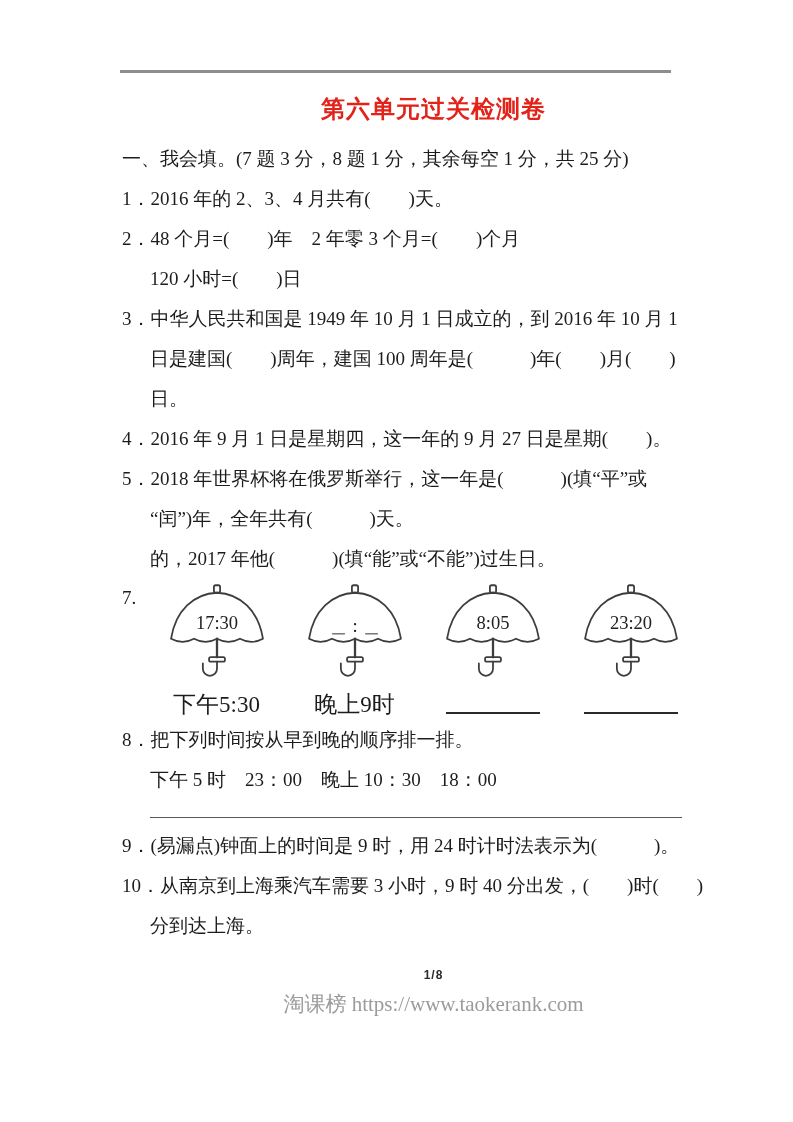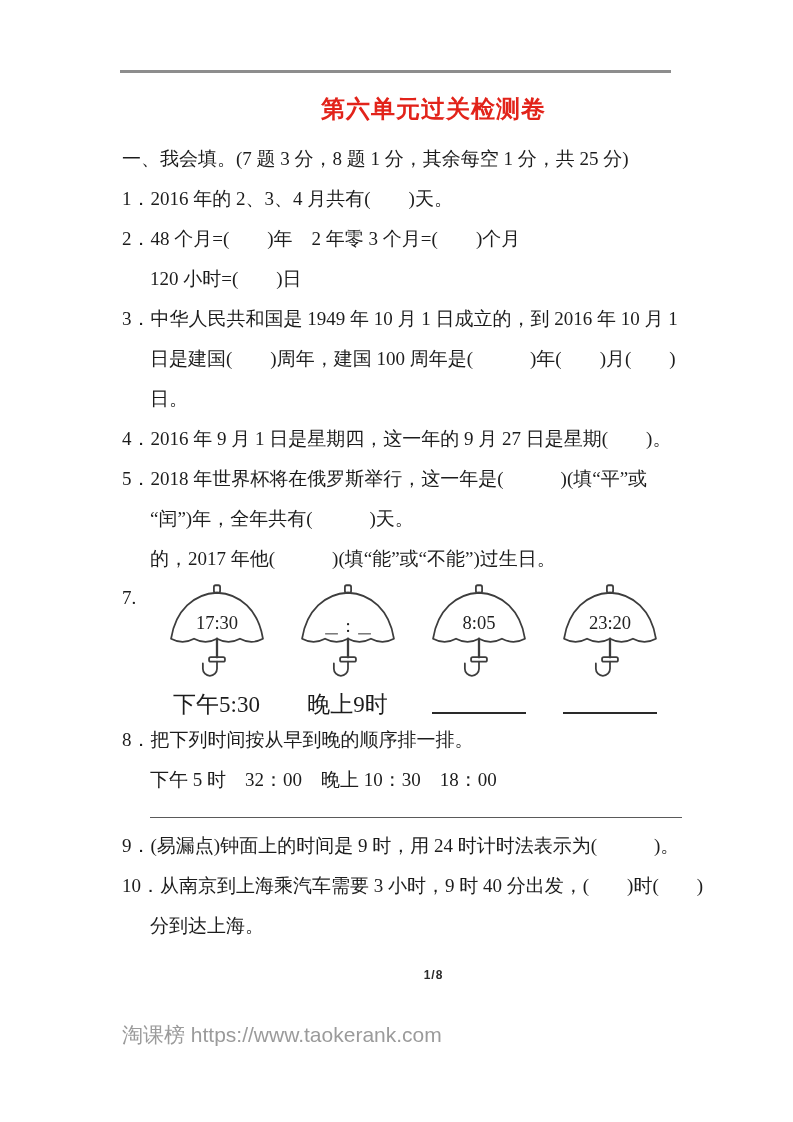--- a/index.html
+++ b/index.html
@@ -37,21 +37,21 @@
     font-size: 19px;
     line-height: 40px;
     white-space: nowrap;
   }
   .section { margin-top: 14px; }
   .cont { padding-left: 28px; }
 
   
   .q7 { display: flex; align-items: flex-start; margin-top: 4px; }
   .q7-num { font-size: 19px; line-height: 30px; width: 36px; flex: none; }
-  .umbs { display: flex; gap: 14px; }
+  .umbs { display: flex; gap: 21px; }
   .umb { width: 117px; display: flex; flex-direction: column; align-items: center; }
   .umb svg { display: block; }
   .st { fill: none; stroke: #3d3d3d; stroke-width: 2; stroke-linecap: round; stroke-linejoin: round; }
   .st-thick { stroke-width: 2.6; }
   .umb-time {
     fill: #222222;
     font-family: "Liberation Serif", "DejaVu Serif", serif;
     font-size: 21px;
   }
   .umb-label {
@@ -79,22 +79,23 @@
   .page-num {
     margin-top: 22px;
     text-align: center;
     font-family: "Liberation Sans", "DejaVu Sans", sans-serif;
     font-weight: bold;
     font-size: 12px;
     letter-spacing: 1px;
     color: #2b2b2b;
   }
   .watermark {
-    margin-top: 39px;
-    font-family: Liberation Sans, sans-serif;
+    margin-top: 8px;
+    text-align: center;
+    font-family: Liberation Serif, serif;
     font-size: 21px;
     color: var(--watermark-gray, #9b9b9b);
   }
 </style>
 </head>
 <body>
 
 <div class="page">
   <div class="content">
 
@@ -169,21 +170,21 @@
             <path class="st" d="M60,89 L60,97 A8,8 0 0 1 44,97 L44,91"></path>
             <text class="umb-time" x="60" y="52" text-anchor="middle">23:20</text>
           </svg>
           <div class="umb-label blank"></div>
         </div>
 
       </div>
     </div>
 
     <div class="line">8．把下列时间按从早到晚的顺序排一排。</div>
-    <div class="line cont">下午 5 时　32：00　晚上 10：30　18：00</div>
+    <div class="line cont">下午 5 时　23：00　晚上 10：30　18：00</div>
     <div class="answer-line"></div>
 
     <div class="line">9．(易漏点)钟面上的时间是 9 时，用 24 时计时法表示为(　　　)。</div>
 
     <div class="line">10．从南京到上海乘汽车需要 3 小时，9 时 40 分出发，(　　)时(　　)</div>
     <div class="line cont">分到达上海。</div>
 
     <div class="page-num">1/8</div>
     <div class="watermark">淘课榜 https://www.taokerank.com</div>
 

